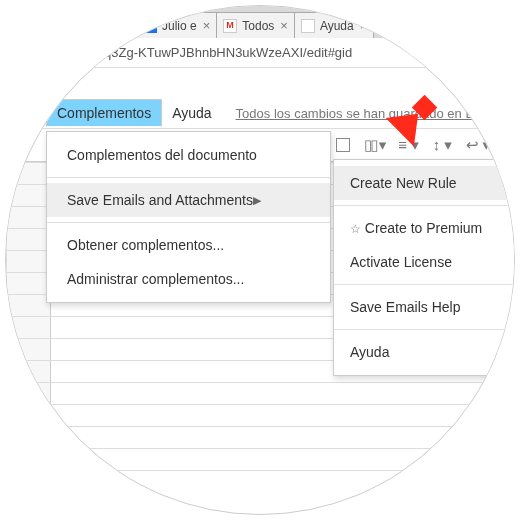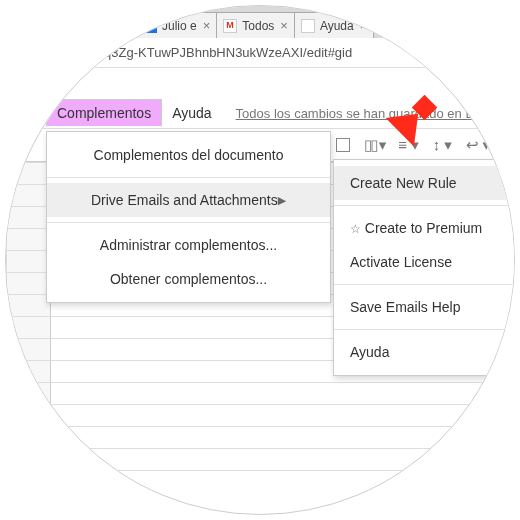--- a/index.html
+++ b/index.html
@@ -85,21 +85,21 @@
     padding-left: 40px;
     font-size: 14px;
     color: #333;
   }
   .menubar .menu-item {
     padding: 5px 10px;
   }
   .menubar .menu-item.open {
     border: 1px solid #ccc;
     border-bottom: 1px solid #fff;
-    background: #f0abfc;
+    background: #7dd3fc;
     position: relative;
     z-index: 3;
   }
   .save-status {
     color: #777;
     text-decoration: underline;
     margin-left: 14px;
     font-size: 13px;
   }
   
@@ -113,21 +113,21 @@
     box-shadow: 1px 3px 6px rgba(0,0,0,0.15);
     z-index: 2;
     padding: 6px 0;
     font-size: 14px;
   }
   .dropdown .ditem {
     padding: 9px 20px;
     white-space: nowrap;
     display:flex;
     align-items:center;
-    justify-content:center;
+    justify-content:flex-start;
   }
   .dropdown .ditem.highlight {
     background: #eee;
   }
   .dropdown .sep {
     height: 1px;
     background: #e2e2e2;
     margin: 5px 0;
   }
   .arrow-right { color:#666; font-size:11px; }
@@ -317,29 +317,29 @@
       </tbody>
         </table>
     </div>
 
     <div class="dropdown">
       <div class="ditem">
         <span>Complementos del documento</span>
       </div>
       <div class="sep"></div>
       <div class="ditem highlight">
-        <span>Drive Emails and Attachments</span>
+        <span>Save Emails and Attachments</span>
         <span class="arrow-right">▶</span>
       </div>
       <div class="sep"></div>
+      <div class="ditem">
+        <span>Obtener complementos...</span>
+      </div>
       <div class="ditem">
         <span>Administrar complementos...</span>
-      </div>
-      <div class="ditem">
-        <span>Obtener complementos...</span>
       </div>
     </div>
 
     <div class="submenu">
       <div class="sitem highlight">Create New Rule</div>
       <div class="sep"></div>
       <div class="sitem">
         <span class="star">☆</span><span>Create to Premium</span>
       </div>
       <div class="sitem">Activate License</div>

